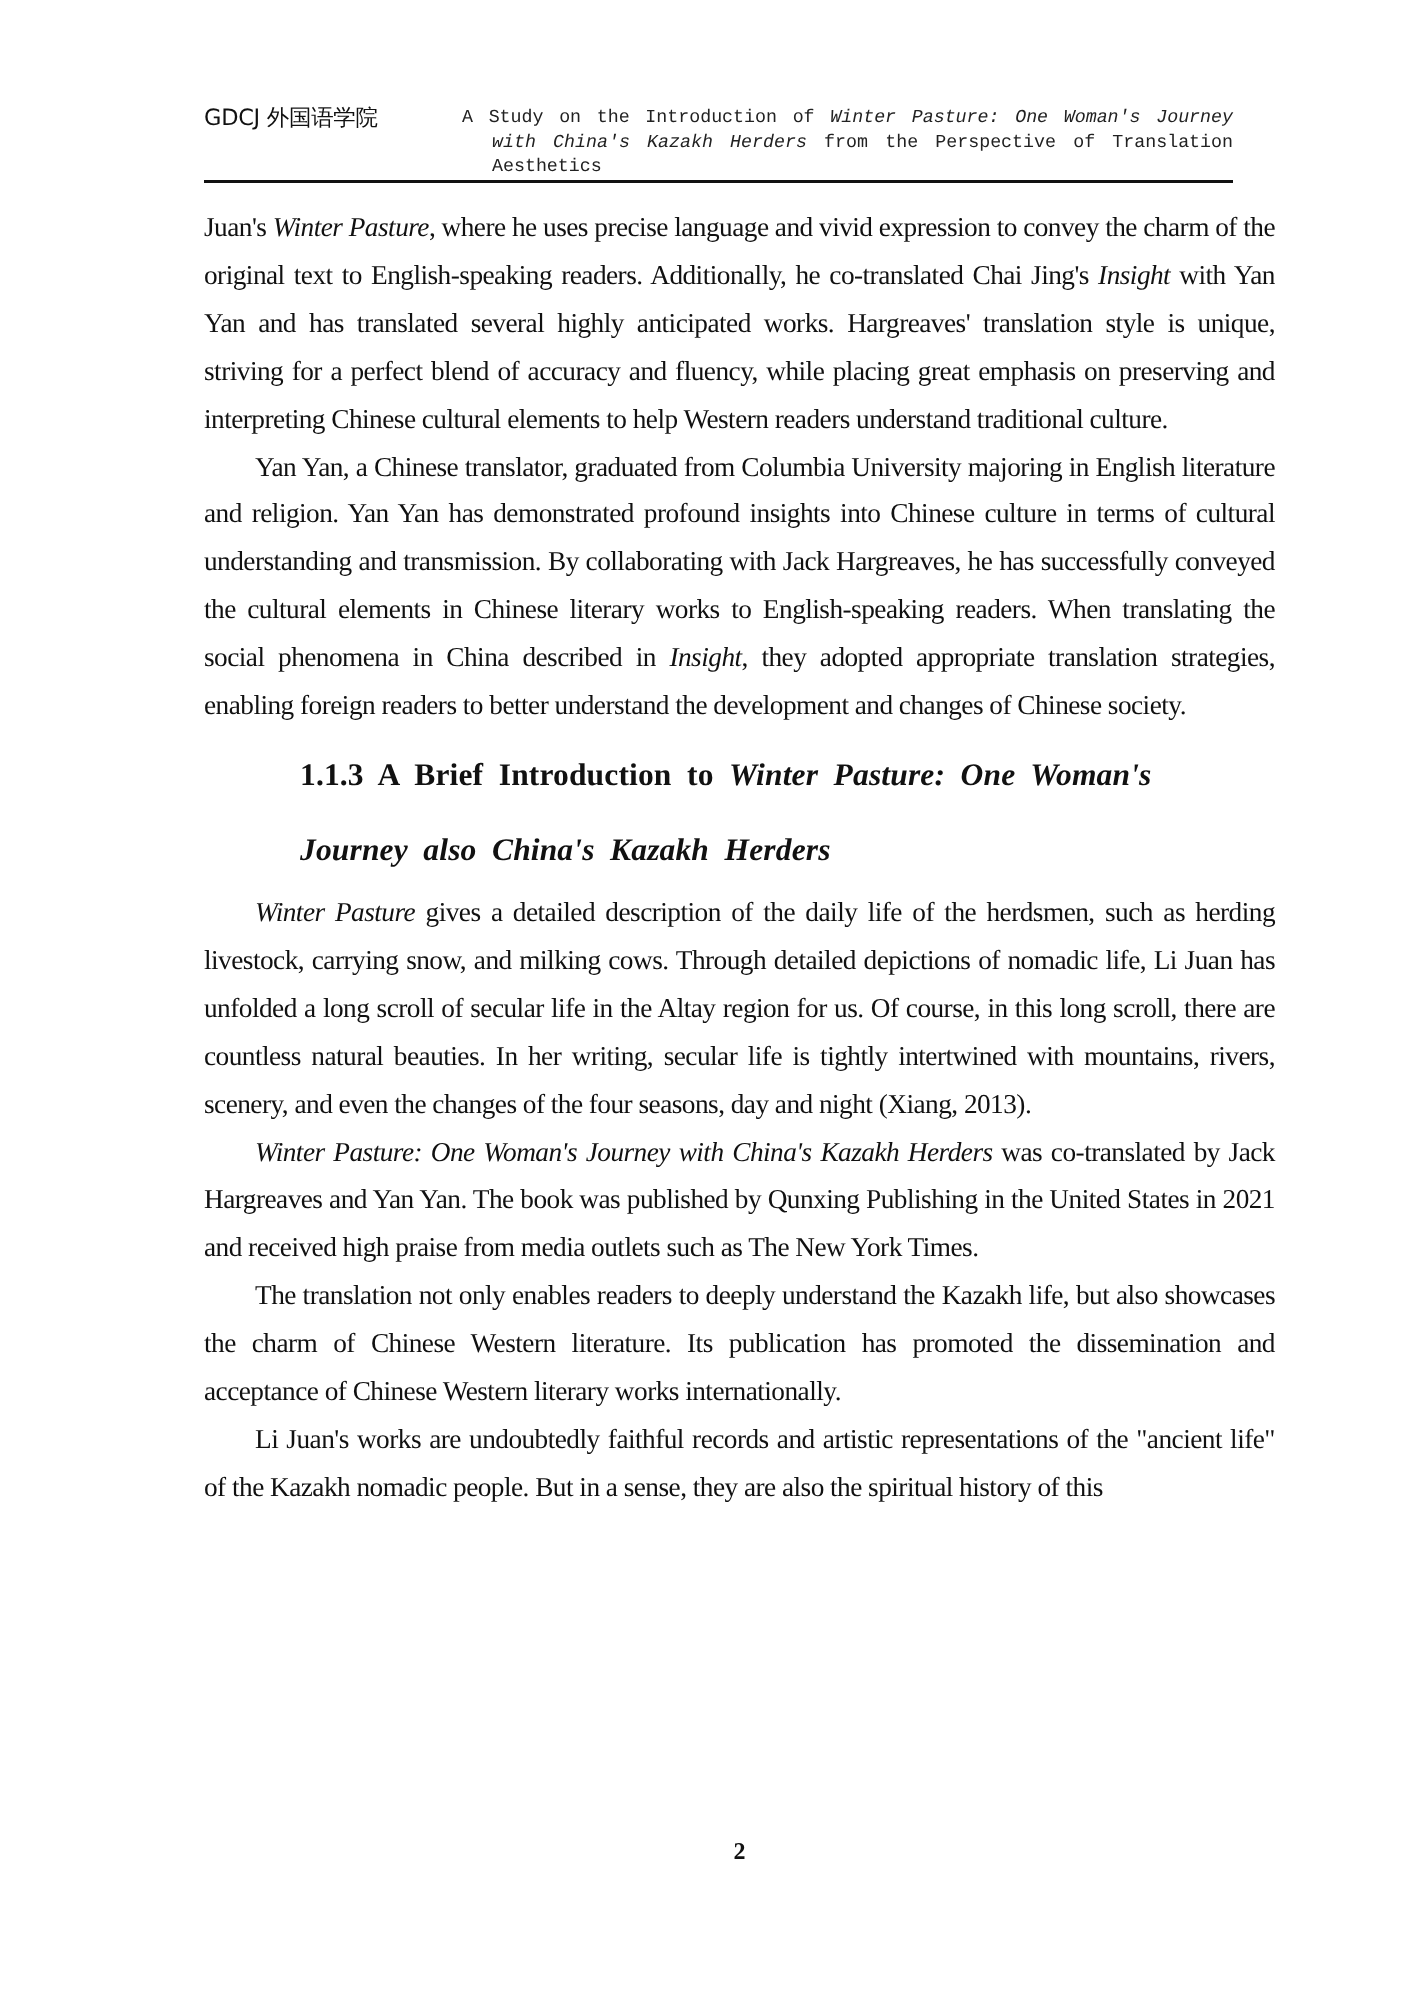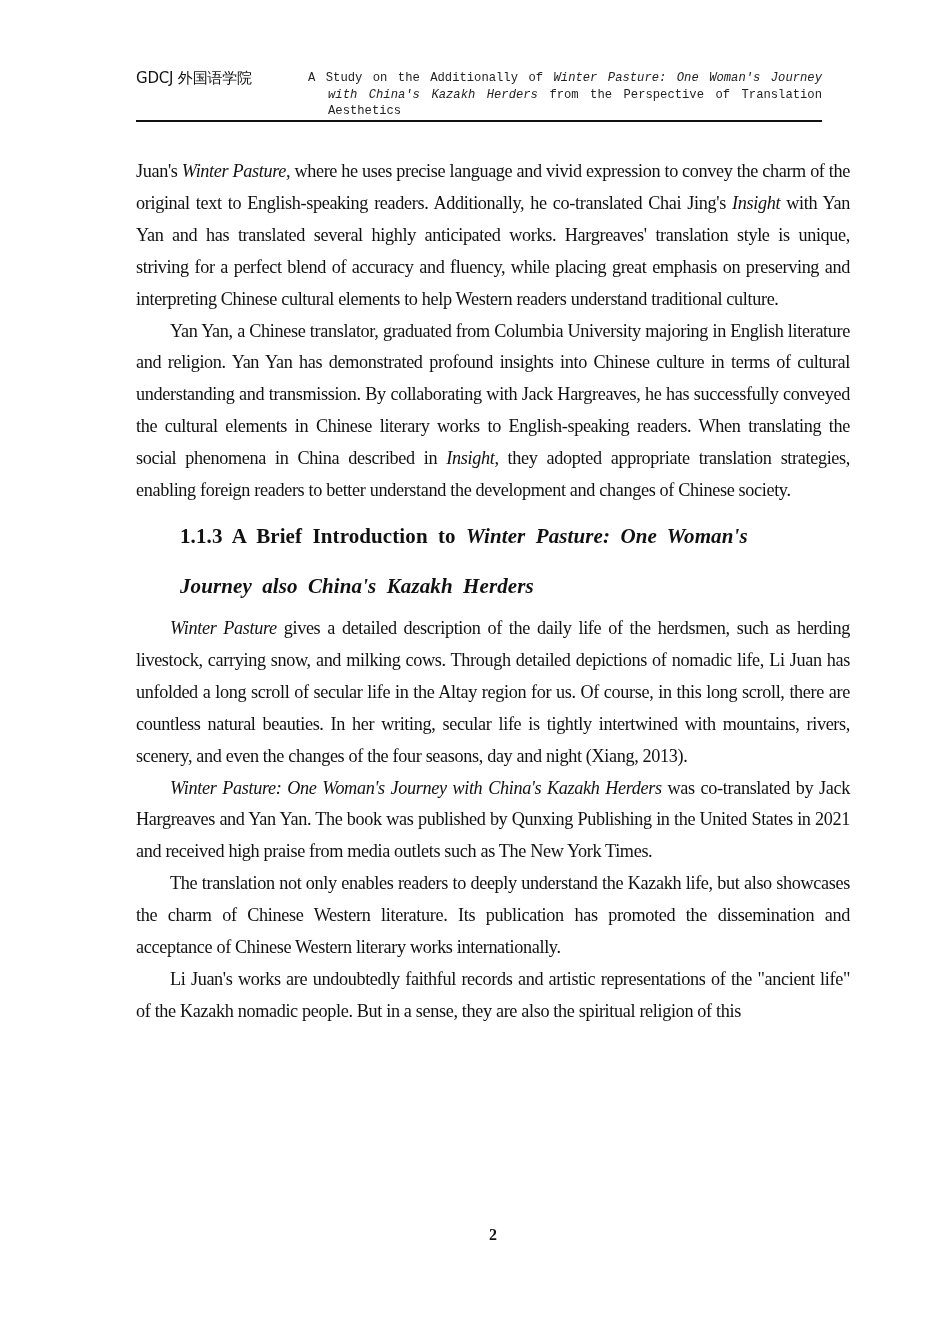--- a/index.html
+++ b/index.html
@@ -14,59 +14,59 @@
     font-family: "DejaVu Sans", sans-serif; font-size: 15px; letter-spacing: -0.2px;
   }
   .header-right {
     position: absolute; left: 172px; top: 2px; width: 514px;
     font-family: "Liberation Mono", "DejaVu Sans Mono", monospace; font-size: 12.2px; line-height: 16.5px;
     text-align: justify; text-align-last: left; color: #222;
     padding-left: 20px; text-indent: -20px; box-sizing: border-box;
   }
   .header-right i { font-style: italic; }
   .body-text {
-    position: absolute; left: 136px; top: 156px; width: 714px;
+    position: absolute; left: 136px; top: 136px; width: 714px;
     font-family: "Liberation Serif", "DejaVu Serif", serif;
     font-size: 18.2px; line-height: 31.9px; letter-spacing: -0.35px;
   }
   p { margin: 0; text-align: justify; }
   p.indent { text-indent: 34px; font-family: Liberation Serif, serif; }
   i { font-style: italic; }
   .heading {
     font-family: "Liberation Serif", "DejaVu Serif", serif;
     font-weight: bold; font-size: 21px; line-height: 50px;
     padding-left: 44px; margin-top: 4px; margin-bottom: 2px;
     word-spacing: 5px; letter-spacing: 0.1px;
   }
-  .heading .line { display: block; }
+  .heading .line { display: block; margin-left: 20px; }
   .page-number {
     position: absolute; left: 0; width: 986px; top: 1226px; text-align: center;
     font-family: "Liberation Serif", serif; font-weight: bold; font-size: 16px;
   }
 </style>
 </head>
 <body>
 
 <div class="header">
   <div class="header-left">GDCJ 外国语学院</div>
-  <div class="header-right"><span>A Study on the Additionally of </span><i>Winter Pasture: One Woman's Journey with China's Kazakh Herders</i><span> from the Perspective of Translation Aesthetics</span></div>
+  <div class="header-right"><span>A Study on the Introduction of </span><i>Winter Pasture: One Woman's Journey with China's Kazakh Herders</i><span> from the Perspective of Translation Aesthetics</span></div>
 </div>
 
 <div class="body-text">
   <div id="paras-before">
       <p><span>Juan's  </span><i>Winter Pasture</i><span>, where he uses precise language and vivid expression to convey the charm of the original text to English-speaking  readers. Additionally, he co-translated Chai Jing's  </span><i>Insight</i><span>  with Yan Yan and has translated several highly anticipated works. Hargreaves' translation style is unique, striving for a perfect blend of accuracy and fluency, while placing great emphasis on preserving and interpreting Chinese cultural elements to help Western readers understand traditional culture.</span></p>
       <p class="indent"><span>Yan Yan, a Chinese translator, graduated from Columbia University majoring in English literature and religion. Yan Yan has demonstrated profound insights into Chinese culture in terms of cultural understanding and transmission.  By  collaborating with Jack Hargreaves, he has successfully conveyed the cultural elements in Chinese literary works to English-speaking readers. When translating the social phenomena in China described in  </span><i>Insight</i><span>, they adopted appropriate translation strategies, enabling foreign readers to better understand the development and changes of Chinese society.</span></p>
     </div>
 
   <div class="heading">
     <span class="line"><span>1.1.3</span> <span>A Brief Introduction to </span><i>Winter Pasture: One Woman's</i></span>
     <span class="line"><i>Journey also China's Kazakh Herders</i></span>
   </div>
 
   <div id="paras-after">
       <p class="indent"><i>Winter Pasture</i><span>  gives a detailed description of the daily life of the herdsmen,  such as herding livestock, carrying snow, and milking  cows. Through detailed depictions of nomadic life,  Li  Juan  has unfolded a long scroll of secular life in the Altay region for us. Of course, in this long scroll, there are countless natural beauties. In her writing, secular life is tightly intertwined with mountains, rivers, scenery, and even the changes of the four seasons, day and night  (Xiang,  2013).</span></p>
       <p class="indent"><i>Winter Pasture: One Woman's Journey with China's Kazakh Herders</i><span>  was co-translated by Jack Hargreaves and Yan Yan. The book was published by Qunxing Publishing in the United States in 2021 and received high praise from media outlets such as The New York Times.</span></p>
       <p class="indent"><span>The translation not only  enables  readers  to  deeply  understand  the  Kazakh life, but also showcases the charm of Chinese Western literature. Its publication has promoted the dissemination and acceptance of Chinese Western literary works internationally.</span></p>
-      <p class="indent"><span>Li Juan's works are undoubtedly faithful records and artistic representations of the "ancient life" of the Kazakh nomadic people.  But in a sense, they are also the spiritual religion of this</span></p>
+      <p class="indent"><span>Li Juan's works are undoubtedly faithful records and artistic representations of the "ancient life" of the Kazakh nomadic people.  But in a sense, they are also the spiritual history of this</span></p>
     </div>
 </div>
 
 <div class="page-number">2</div>
 
 </body></html>

